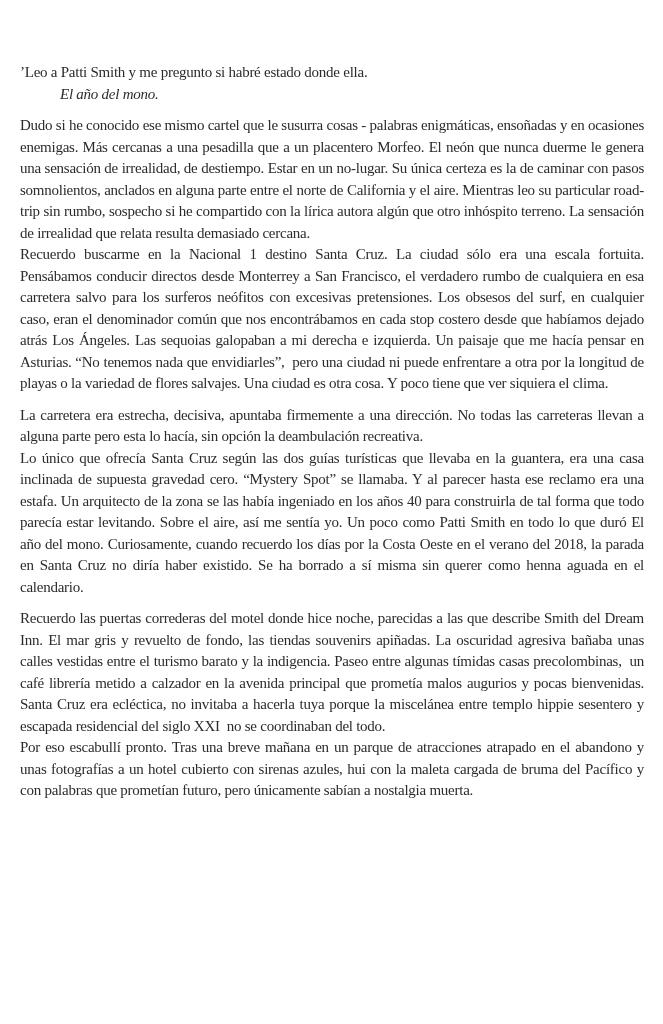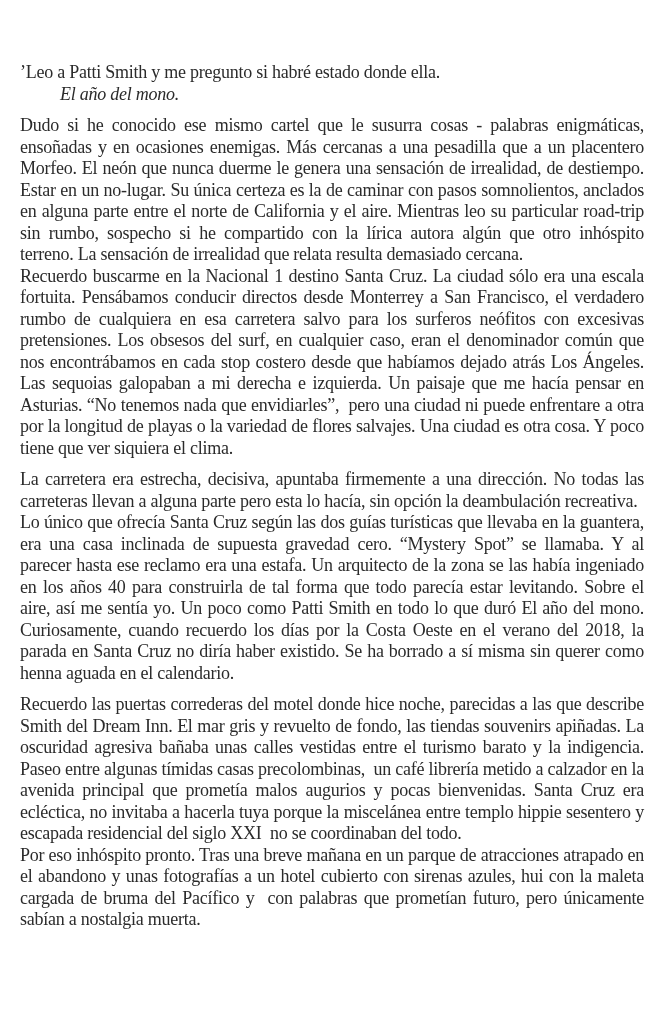--- a/index.html
+++ b/index.html
@@ -13,21 +13,21 @@
     overflow: hidden;
   }
   .page {
     box-sizing: border-box;
     width: 663px;
     min-height: 1024px;
     padding: 62px 19px 40px 20px;
     background: #ffffff;
     color: #2b2b2b;
     font-family: "Liberation Serif", "DejaVu Serif", serif;
-    font-size: 18px;
+    font-size: 15px;
     line-height: 21.5px;
     letter-spacing: -0.25px;
   }
   .intro-line {
     white-space: pre-wrap;
     text-align: left;
   }
   .italic {
     font-style: italic;
     margin-left: 40px;
@@ -56,16 +56,16 @@
     <p class="para gap">Dudo si he conocido ese mismo cartel que le susurra cosas - palabras enigmáticas, ensoñadas y en ocasiones enemigas. Más cercanas a una pesadilla que a un placentero Morfeo. El neón que nunca duerme le genera una sensación de irrealidad, de destiempo. Estar en un no-lugar. Su única certeza es la de caminar con pasos somnolientos, anclados en alguna parte entre el norte de California y el aire. Mientras leo su particular road-trip sin rumbo, sospecho si he compartido con la lírica autora algún que otro inhóspito terreno. La sensación de irrealidad que relata resulta demasiado cercana.</p>
 
     <p class="para">Recuerdo buscarme en la Nacional 1 destino Santa Cruz. La ciudad sólo era una escala fortuita. Pensábamos conducir directos desde Monterrey a San Francisco, el verdadero rumbo de cualquiera en esa carretera salvo para los surferos neófitos con excesivas pretensiones. Los obsesos del surf, en cualquier caso, eran el denominador común que nos encontrábamos en cada stop costero desde que habíamos dejado atrás Los Ángeles. Las sequoias galopaban a mi derecha e izquierda. Un paisaje que me hacía pensar en Asturias. “No tenemos nada que envidiarles”,  pero una ciudad ni puede enfrentare a otra por la longitud de playas o la variedad de flores salvajes. Una ciudad es otra cosa. Y poco tiene que ver siquiera el clima.</p>
 
     <p class="para gap">La carretera era estrecha, decisiva, apuntaba firmemente a una dirección. No todas las carreteras llevan a alguna parte pero esta lo hacía, sin opción la deambulación recreativa.</p>
 
     <p class="para">Lo único que ofrecía Santa Cruz según las dos guías turísticas que llevaba en la guantera, era una casa inclinada de supuesta gravedad cero. “Mystery Spot” se llamaba. Y al parecer hasta ese reclamo era una estafa. Un arquitecto de la zona se las había ingeniado en los años 40 para construirla de tal forma que todo parecía estar levitando. Sobre el aire, así me sentía yo. Un poco como Patti Smith en todo lo que duró El año del mono. Curiosamente, cuando recuerdo los días por la Costa Oeste en el verano del 2018, la parada en Santa Cruz no diría haber existido. Se ha borrado a sí misma sin querer como henna aguada en el calendario.</p>
 
     <p class="para gap">Recuerdo las puertas correderas del motel donde hice noche, parecidas a las que describe Smith del Dream Inn. El mar gris y revuelto de fondo, las tiendas souvenirs apiñadas. La oscuridad agresiva bañaba unas calles vestidas entre el turismo barato y la indigencia. Paseo entre algunas tímidas casas precolombinas,  un café librería metido a calzador en la avenida principal que prometía malos augurios y pocas bienvenidas. Santa Cruz era ecléctica, no invitaba a hacerla tuya porque la miscelánea entre templo hippie sesentero y escapada residencial del siglo XXI  no se coordinaban del todo.</p>
 
-    <p class="para">Por eso inhóspito pronto. Tras una breve mañana en un parque de atracciones atrapado en el abandono y unas fotografías a un hotel cubierto con sirenas azules, hui con la maleta cargada de bruma del Pacífico y  con palabras que prometían futuro, pero únicamente sabían a nostalgia muerta.</p>
+    <p class="para">Por eso escabullí pronto. Tras una breve mañana en un parque de atracciones atrapado en el abandono y unas fotografías a un hotel cubierto con sirenas azules, hui con la maleta cargada de bruma del Pacífico y  con palabras que prometían futuro, pero únicamente sabían a nostalgia muerta.</p>
 
   </section>
 </main>
 
 </body></html>

